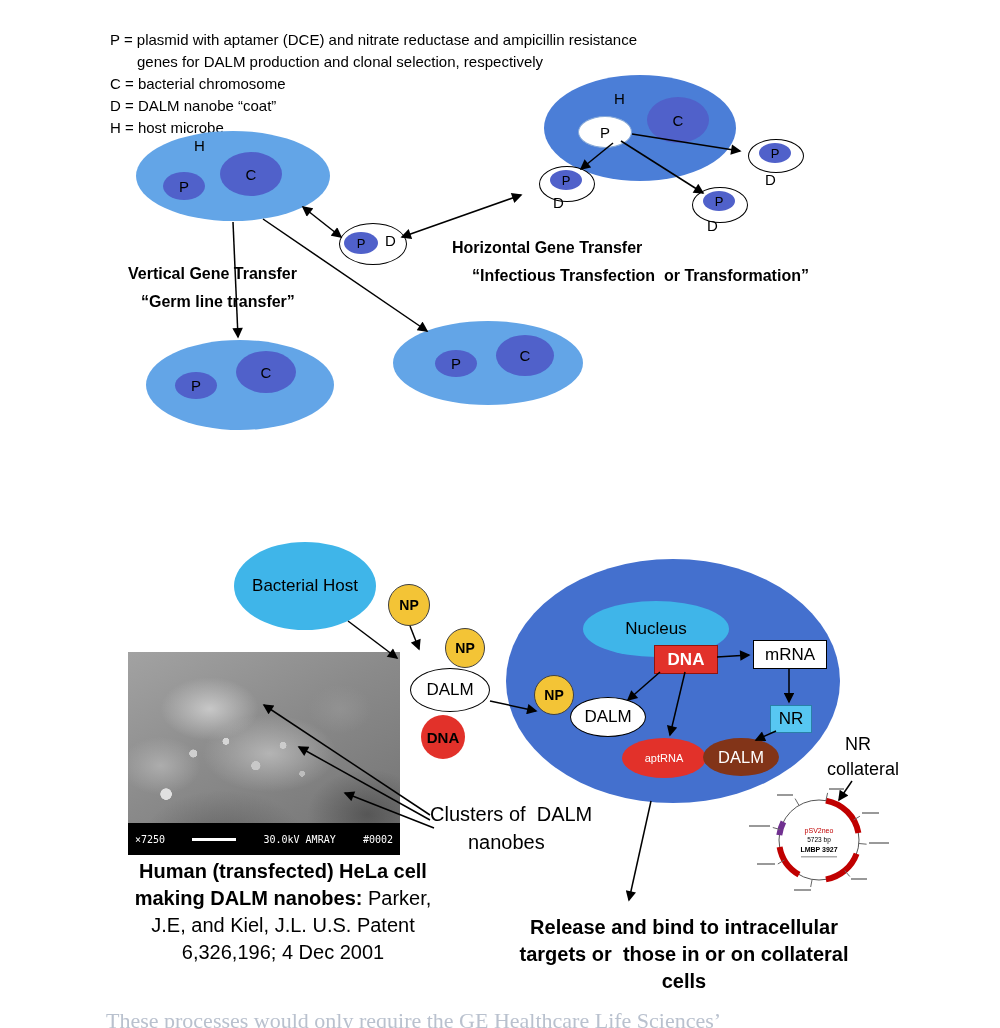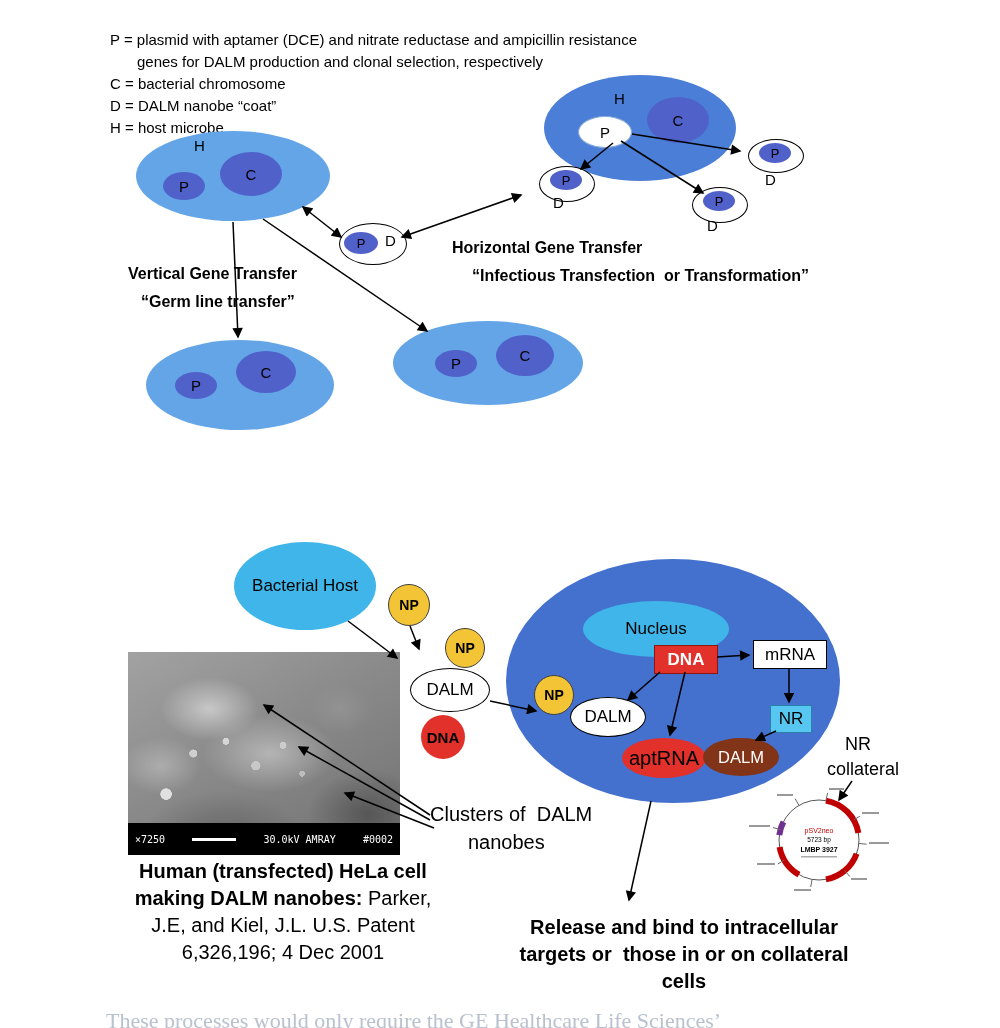--- a/index.html
+++ b/index.html
@@ -9,21 +9,21 @@
   .ell{position:absolute;border-radius:50%;display:flex;align-items:center;justify-content:center;font-size:15px;}
   .host{background:var(--host_blue,#63A5E7);}
   .bigtop{background:var(--dark_cell_blue,#4B7ED7);}
   .cyto{background:var(--cytoplasm_blue,#4470CE);}
   .org{background:var(--organelle_blue,#5061CA);}
   .coat{background:#fff;border:1.5px solid #000;}
   .whitep{background:#fff;border:1px solid #86A9D8;}
   .cyan{background:var(--cyan,#3FB5E9);}
   .np{background:var(--np_yellow,#F3C436);border:1px solid #404040;font-weight:bold;font-size:14px;}
   .redc{background:var(--red,#E2312A);font-weight:bold;}
-  .redell{background:var(--red,#E2312A);color:#000000;font-size:20px;}
+  .redell{background:var(--red,#E2312A);color:#ffffff;font-size:11px;}
   .brownell{background:var(--brown,#823418);color:#fff;font-size:16.5px;}
   .box{position:absolute;display:flex;align-items:center;justify-content:center;font-size:17px;}
   .dnabox{background:var(--red,#E2312A);border:1px solid #8F150F;color:#fff;font-weight:bold;}
   .mrnabox{background:#fff;border:1.5px solid #000;}
   .nrbox{background:var(--nr_blue,#57C7F2);border:1px solid #2980A8;}
   .letter{position:absolute;font-size:15px;}
   .sm{font-size:13px;}
   .t17{font-size:17px;}
   .t20{font-size:20px;}
   .title{position:absolute;font-weight:bold;font-size:16px;white-space:pre-wrap;}

